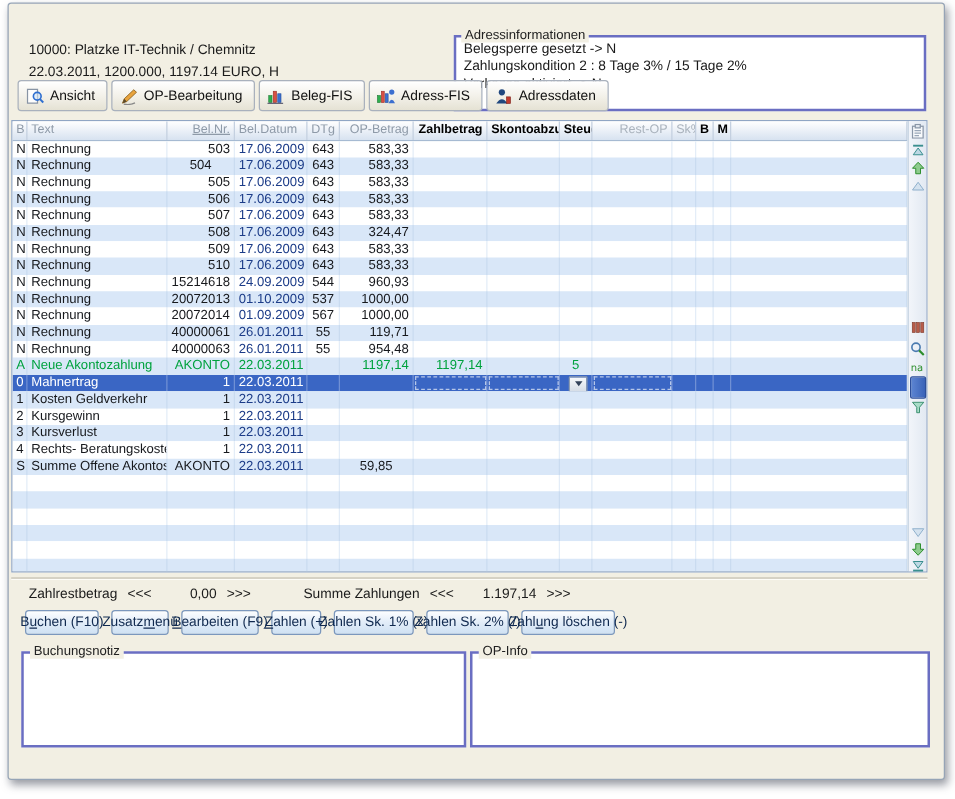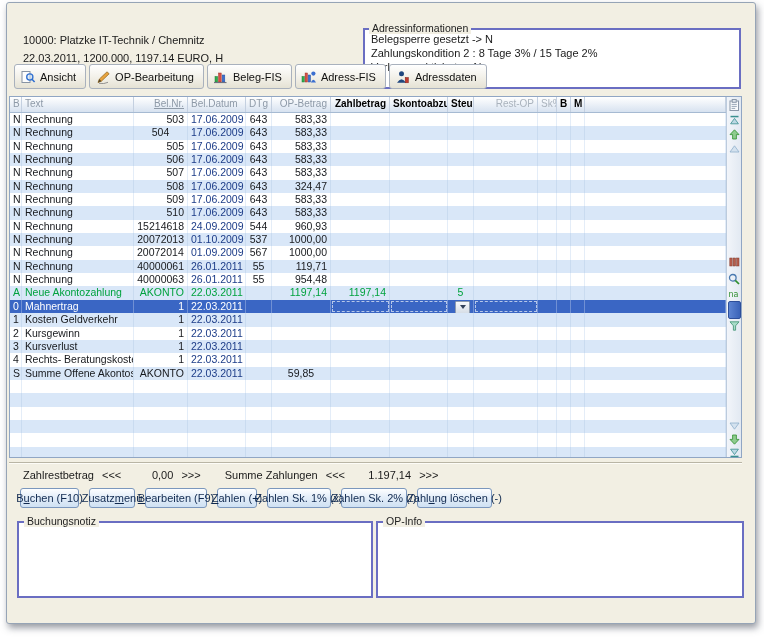--- a/index.html
+++ b/index.html
@@ -34,21 +34,21 @@
   .dd{float:right;width:13px;height:11px;margin-top:1px;border:1px solid #8e9cb0;border-radius:1px;background:linear-gradient(#f7f9fb,#d6dde6);display:inline-flex;align-items:center;justify-content:center;}
   .dd i{display:block;width:0;height:0;border-left:3px solid transparent;border-right:3px solid transparent;border-top:4px solid #33425a;}
   #strip{width:14px;flex:none;border-left:1px solid #bccbdd;background:linear-gradient(90deg,#f2f5fa,#e2e9f2);position:relative;}
   .sicon{position:absolute;left:1px;width:12px;display:flex;justify-content:center;}
   #sthumb{position:absolute;left:1px;width:11px;height:16px;background:linear-gradient(90deg,#5d85d2,#3a63b8);border:1px solid #2d4f9a;border-radius:2px;}
   #groove{position:absolute;left:2px;top:459px;width:733px;height:0;border-top:1px solid #b9b5a5;border-bottom:1px solid #fdfcf7;}
   #statusrow{position:absolute;left:16px;top:464px;width:720px;height:16px;font-size:11px;color:#1a1a1a;line-height:16px;white-space:nowrap;}
   #statusrow .arr{margin:0 5px;}
   .sv{display:inline-block;text-align:right;}
   .v1{width:44px;} .v2{width:58px;}
-  .s2{margin-left:16px;}
+  .s2{margin-left:34px;}
   #btnrow{position:absolute;left:13px;top:485px;height:21px;display:flex;}
   .btn{height:20px;border:1px solid #7b97bd;border-radius:3px;background:linear-gradient(#fdfeff,#e4eef9 45%,#cfe1f3);font-size:11px;color:#10294f;padding:0 6px;display:inline-flex;align-items:center;justify-content:center;margin-right:10px;box-sizing:border-box;white-space:nowrap;}
   .btn .u{text-decoration:underline;}
   .panel{position:absolute;top:518px;height:77px;background:#fff;border:2px solid #6a6ec2;box-sizing:border-box;}
   .p1{left:10px;width:356px;} .p2{left:369px;width:368px;}
   .plabel{position:absolute;top:-8px;left:5px;background:#f2efe3;padding:0 3px;font-size:10.5px;color:#222;}
   .pbody{width:100%;height:100%;}
 </style>
 </head>
 <body>
@@ -296,21 +296,21 @@
             <div class="cell" style="width: 26px; text-align: center;"></div>
             <div class="cell" style="width: 64px; text-align: right;"></div>
             <div class="cell" style="width: 19px; text-align: right;"></div>
             <div class="cell" style="width: 14px; text-align: center;"></div>
             <div class="cell" style="width: 14px; text-align: center;"></div>
             <div class="cell" style="flex: 1 1 0%; text-align: left;"></div>
           </div>
           <div class="row">
             <div class="cell" style="width: 12px; text-align: left;">N</div>
             <div class="cell" style="width: 112px; text-align: left;">Rechnung</div>
-            <div class="cell" style="width: 54px; text-align: left;">20072014</div>
+            <div class="cell" style="width: 54px; text-align: center;">20072014</div>
             <div class="cell date" style="width: 58px; text-align: left;">01.09.2009 /Di</div>
             <div class="cell" style="width: 26px; text-align: center;">567</div>
             <div class="cell" style="width: 59px; text-align: right;">1000,00</div>
             <div class="cell" style="width: 59px; text-align: right;"></div>
             <div class="cell" style="width: 58px; text-align: right;"></div>
             <div class="cell" style="width: 26px; text-align: center;"></div>
             <div class="cell" style="width: 64px; text-align: right;"></div>
             <div class="cell" style="width: 19px; text-align: right;"></div>
             <div class="cell" style="width: 14px; text-align: center;"></div>
             <div class="cell" style="width: 14px; text-align: center;"></div>

